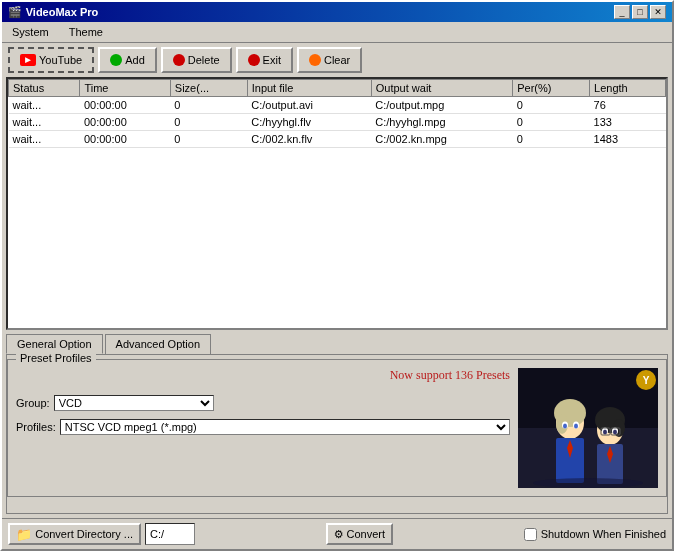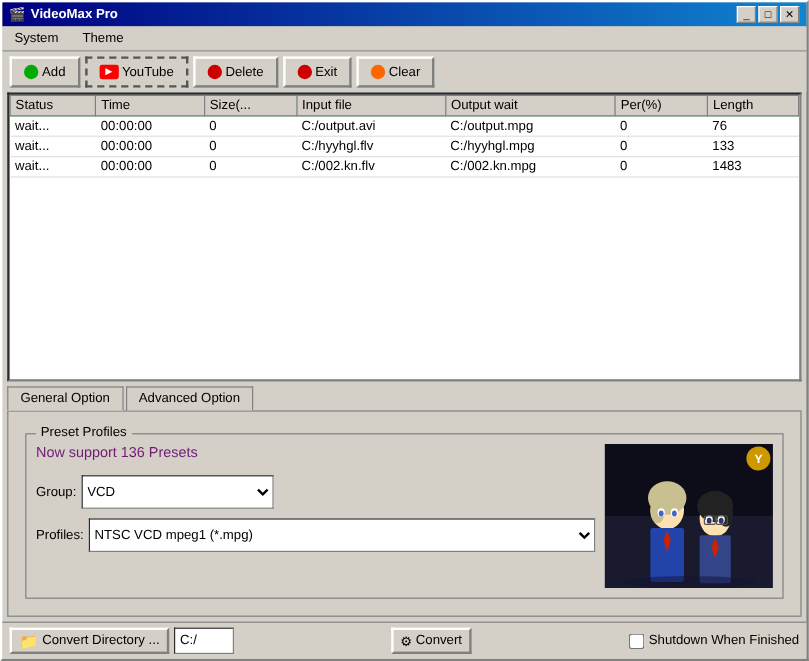--- a/index.html
+++ b/index.html
@@ -109,21 +109,21 @@
       margin: 0 4px 4px 4px;
       background: white;
       overflow-y: auto;
     }
     table {
       width: 100%;
       border-collapse: collapse;
       font-size: 11px;
     }
     thead tr {
-      background: #22c55e;
+      background: #3b82f6;
     }
     th {
       border: 1px solid #808080;
       padding: 2px 4px;
       text-align: left;
       font-weight: normal;
       background: #d4d0c8;
       white-space: nowrap;
     }
     td {
@@ -149,21 +149,21 @@
     }
     .tab-btn.active {
       background: #d4d0c8;
       border-bottom: 1px solid #d4d0c8;
       position: relative;
       z-index: 1;
     }
     .tab-content {
       border: 1px solid #808080;
       background: #d4d0c8;
-      padding: 14px;
+      padding: 0;
       min-height: 160px;
     }
     .preset-group-box {
       border: 1px solid #808080;
       padding: 8px;
       position: relative;
       margin-top: 4px;
     }
     .preset-legend {
       position: absolute;
@@ -175,37 +175,38 @@
     }
     .preset-inner {
       display: flex;
       align-items: flex-start;
       gap: 8px;
     }
     .preset-form {
       flex: 1;
     }
     .preset-text {
-      color: #701a75;
+      color: #b91c1c;
       font-size: 12px;
-      text-align: left;
+      text-align: right;
       margin-bottom: 12px;
+      font-family: Liberation Serif, serif;
     }
     .form-row {
       display: flex;
       align-items: center;
       margin-bottom: 8px;
       gap: 4px;
     }
     .form-label {
       font-size: 11px;
       white-space: nowrap;
     }
     select {
-      height: 28px;
+      height: 16px;
       font-size: 11px;
       border: 1px inset #808080;
       background: white;
     }
     .group-select { width: 160px; }
     .profiles-select { width: 100%; }
     .anime-img {
       width: 140px;
       height: 120px;
       background: #1a1a2e;
@@ -290,27 +291,27 @@
       <div class="title-btn">✕</div>
     </div>
   </div>
 
   <div class="menu-bar">
     <div class="menu-item">System</div>
     <div class="menu-item">Theme</div>
   </div>
 
   <div class="toolbar">
+    <button class="toolbar-btn youtube">
+      <span class="yt-icon">▶</span>
+      <span>YouTube</span>
+    </button>
     <button class="toolbar-btn">
       <span class="icon-circle green"></span>
       <span>Add</span>
-    </button>
-    <button class="toolbar-btn youtube">
-      <span class="yt-icon">▶</span>
-      <span>YouTube</span>
     </button>
     <button class="toolbar-btn">
       <span class="icon-circle red"></span>
       <span>Delete</span>
     </button>
     <button class="toolbar-btn">
       <span class="icon-circle red"></span>
       <span>Exit</span>
     </button>
     <button class="toolbar-btn">

